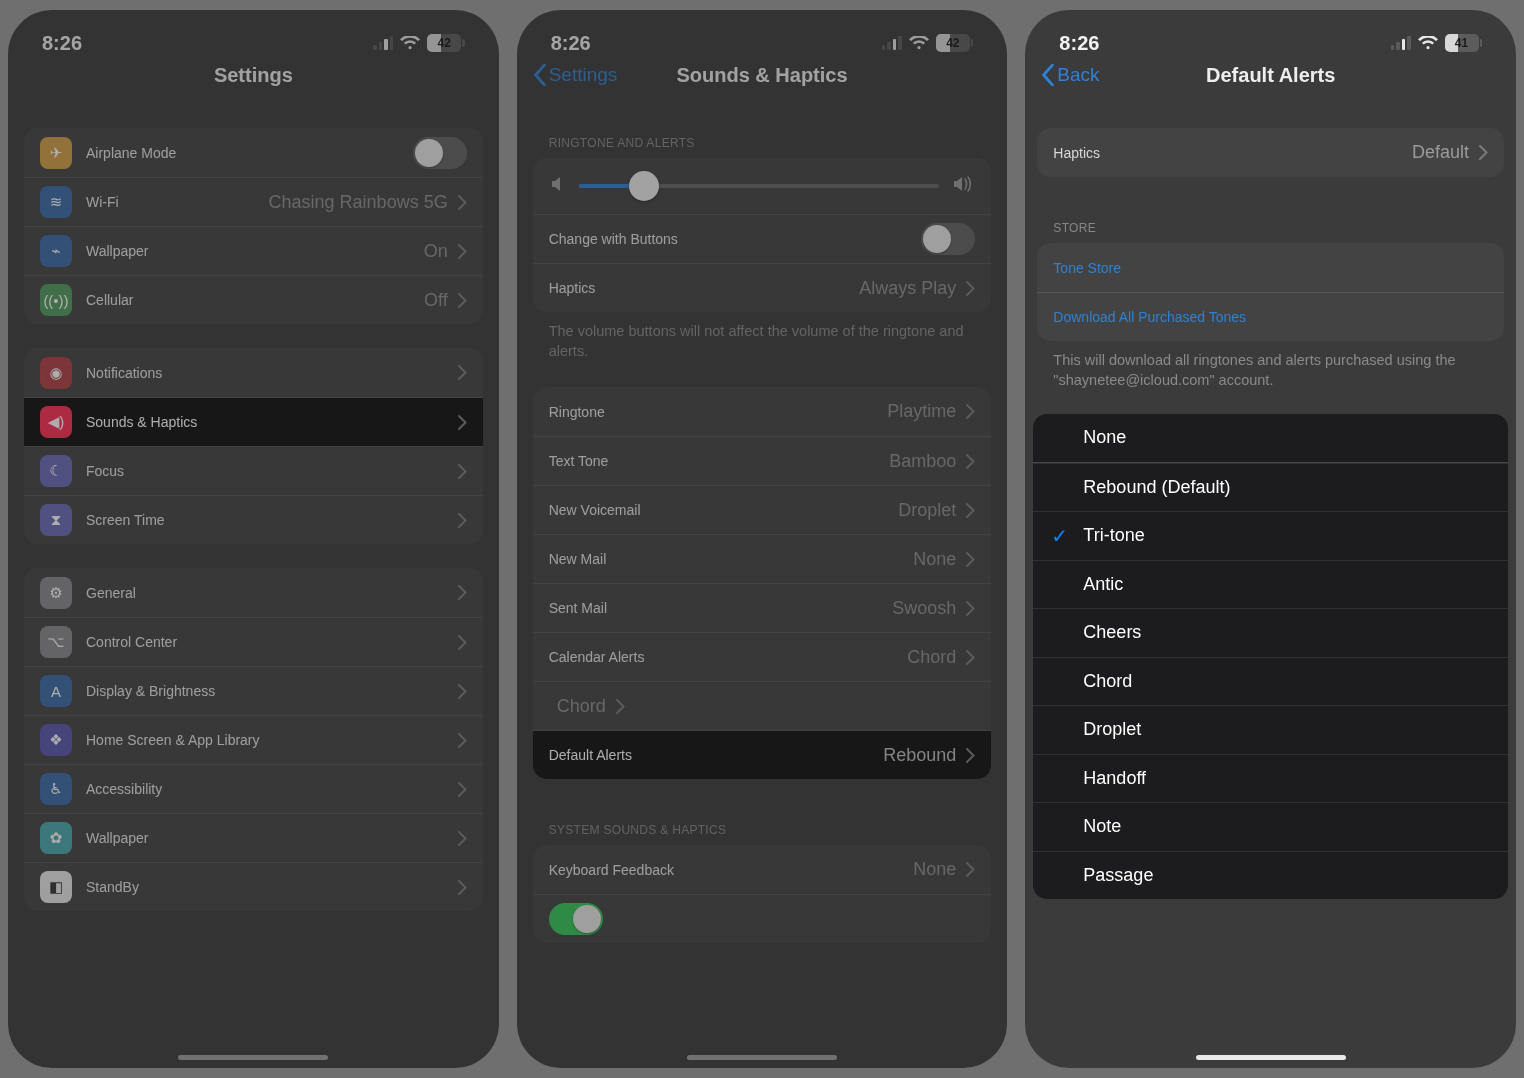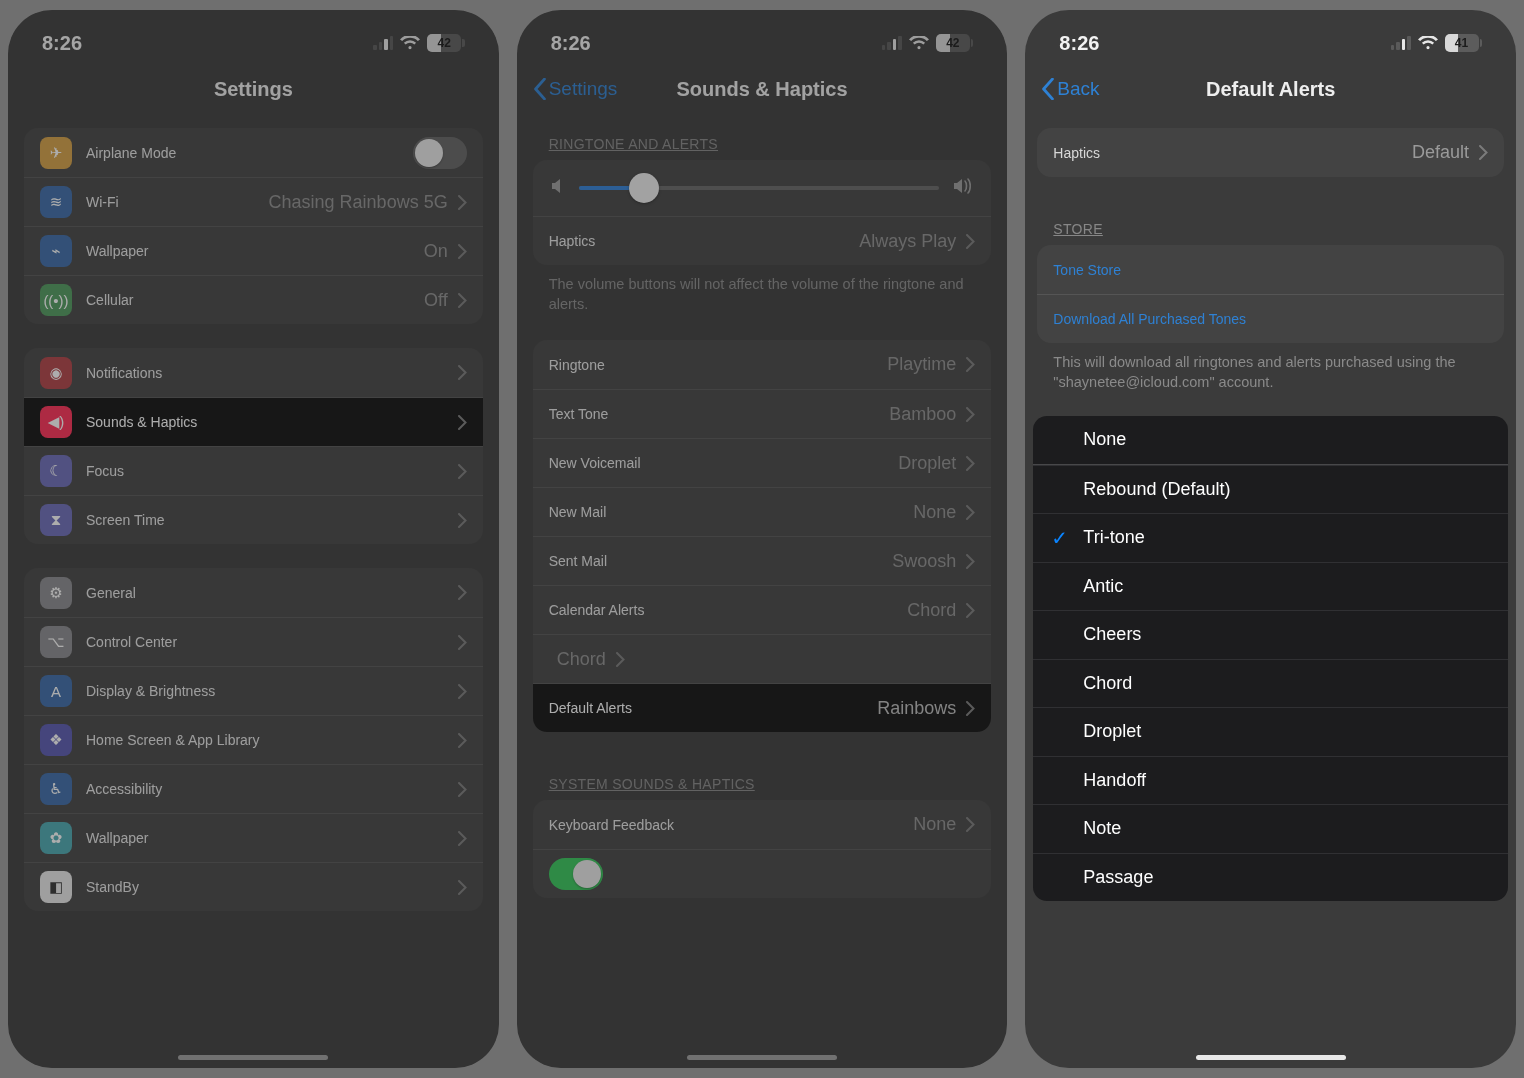--- a/index.html
+++ b/index.html
@@ -12,26 +12,26 @@
   .sig { display:flex; align-items:flex-end; gap:2px; height:14px; }
   .sig span { width:3.5px; background:#5a5a5a; border-radius:1px; }
   .sig span.on { background:#e8e8e8; }
   .sig span:nth-child(1){height:5px;} .sig span:nth-child(2){height:8px;} .sig span:nth-child(3){height:11px;} .sig span:nth-child(4){height:14px;}
   .wifi-svg { width:20px; height:15px; }
   .batt { display:flex; align-items:center; }
   .batt-box { width:34px; height:18px; border-radius:5px; background:#5c5c5c; display:flex; align-items:center; justify-content:center; font-size:12px; font-weight:700; color:#1b1b1b; position:relative; }
   .batt-fill { position:absolute; left:0; top:0; bottom:0; background:#d8d8d8; border-radius:5px 0 0 5px; }
   .batt-text { position:relative; z-index:1; }
   .batt-nub { width:2.5px; height:8px; background:#5c5c5c; border-radius:0 2px 2px 0; margin-left:1px;}
-  .navbar { display:flex; align-items:center; justify-content:center; height:50px; position:relative; }
+  .navbar { display:flex; justify-content:center; height:50px; position:relative; }
   .nav-title { font-size:20px; font-weight:700; color:#eee; }
   .nav-back { position:absolute; left:16px; display:flex; align-items:center; gap:2px; color:#2e81d4; font-size:19px; }
   .nav-back svg { width:14px; height:22px; }
   .content { flex:1; overflow:hidden; padding:0 16px; }
-  .sect-hdr { font-size:14px; letter-spacing:0.3px; color:#878787; text-transform:uppercase; padding:22px 16px 8px 16px; font-weight:500;text-decoration:underline;}
+  .sect-hdr { font-size:12px; letter-spacing:0.3px; color:#878787; text-transform:uppercase; padding:22px 16px 8px 16px; font-weight:500;}
   .sect-ft { font-size:14.5px; color:#8a8a8a; padding:10px 16px 0 16px; line-height:1.35;}
   .group { background:#434343; border-radius:14px; overflow:hidden; }
   .row { display:flex; align-items:center; height:49px; padding:0 16px; border-top:0.5px solid #555; position:relative; }
   .row:first-child { border-top:none; }
   .row .icon { width:32px; height:32px; border-radius:8px; margin-right:14px; display:flex; align-items:center; justify-content:center; flex-shrink:0;}
   .row .label { font-size:14px; color:#e6e6e6; flex:1; white-space:nowrap; overflow:hidden; text-overflow:ellipsis;}
   .row .value { font-size:18px; color:#8f8f8f; margin-left:8px;}
   .row .chev { margin-left:10px; color:#7b7b7b; }
   .row.highlight { background:#0e0e0e; }
   .row.highlight .label { color:#fff; }
@@ -276,20 +276,26 @@
         <div class="slider-track">
           <div class="slider-fill" style="width:18%"></div>
           <div class="slider-knob" style="left:18%"></div>
         </div>
         <span class="spk"><svg width="20" height="18" viewBox="0 0 20 18">
               <path d="M1 6h3l5-4v14l-5-4H1z" fill="#9c9c9c"></path>
               <path d="M12 4c2 2 2 8 0 10M15 2c3 3 3 11 0 14" stroke="#9c9c9c" stroke-width="1.6" fill="none" stroke-linecap="round"></path>
             </svg></span>
       </div>
       <div class="row">
+        <div class="label">Change with Buttons</div>
+        <div class="toggle">
+            <div class="knob"></div>
+          </div>
+      </div>
+      <div class="row">
         <div class="label">Haptics</div>
         <div class="value">Always Play</div>
         <span class="chev">
             <svg viewBox="0 0 9 15">
               <path d="M1 1l6.5 6.5L1 14" stroke="#7b7b7b" stroke-width="2" fill="none" stroke-linecap="round"></path>
             </svg>
           </span>
       </div>
     </div>
     <div class="sect-ft">The volume buttons will not affect the volume of the ringtone and alerts.</div>
@@ -351,21 +357,21 @@
         <div class="row">
           <div class="value">Chord</div>
           <span class="chev">
             <svg viewBox="0 0 9 15">
               <path d="M1 1l6.5 6.5L1 14" stroke="#7b7b7b" stroke-width="2" fill="none" stroke-linecap="round"></path>
             </svg>
           </span>
         </div>
         <div class="row highlight">
           <div class="label">Default Alerts</div>
-          <div class="value">Rainbows</div>
+          <div class="value">Rebound</div>
           <span class="chev">
             <svg viewBox="0 0 9 15">
               <path d="M1 1l6.5 6.5L1 14" stroke="#7b7b7b" stroke-width="2" fill="none" stroke-linecap="round"></path>
             </svg>
           </span>
         </div>
       </div>
     <div class="sect-hdr">SYSTEM SOUNDS &amp; HAPTICS</div>
     <div class="group" id="p2sys">
         <div class="row">

